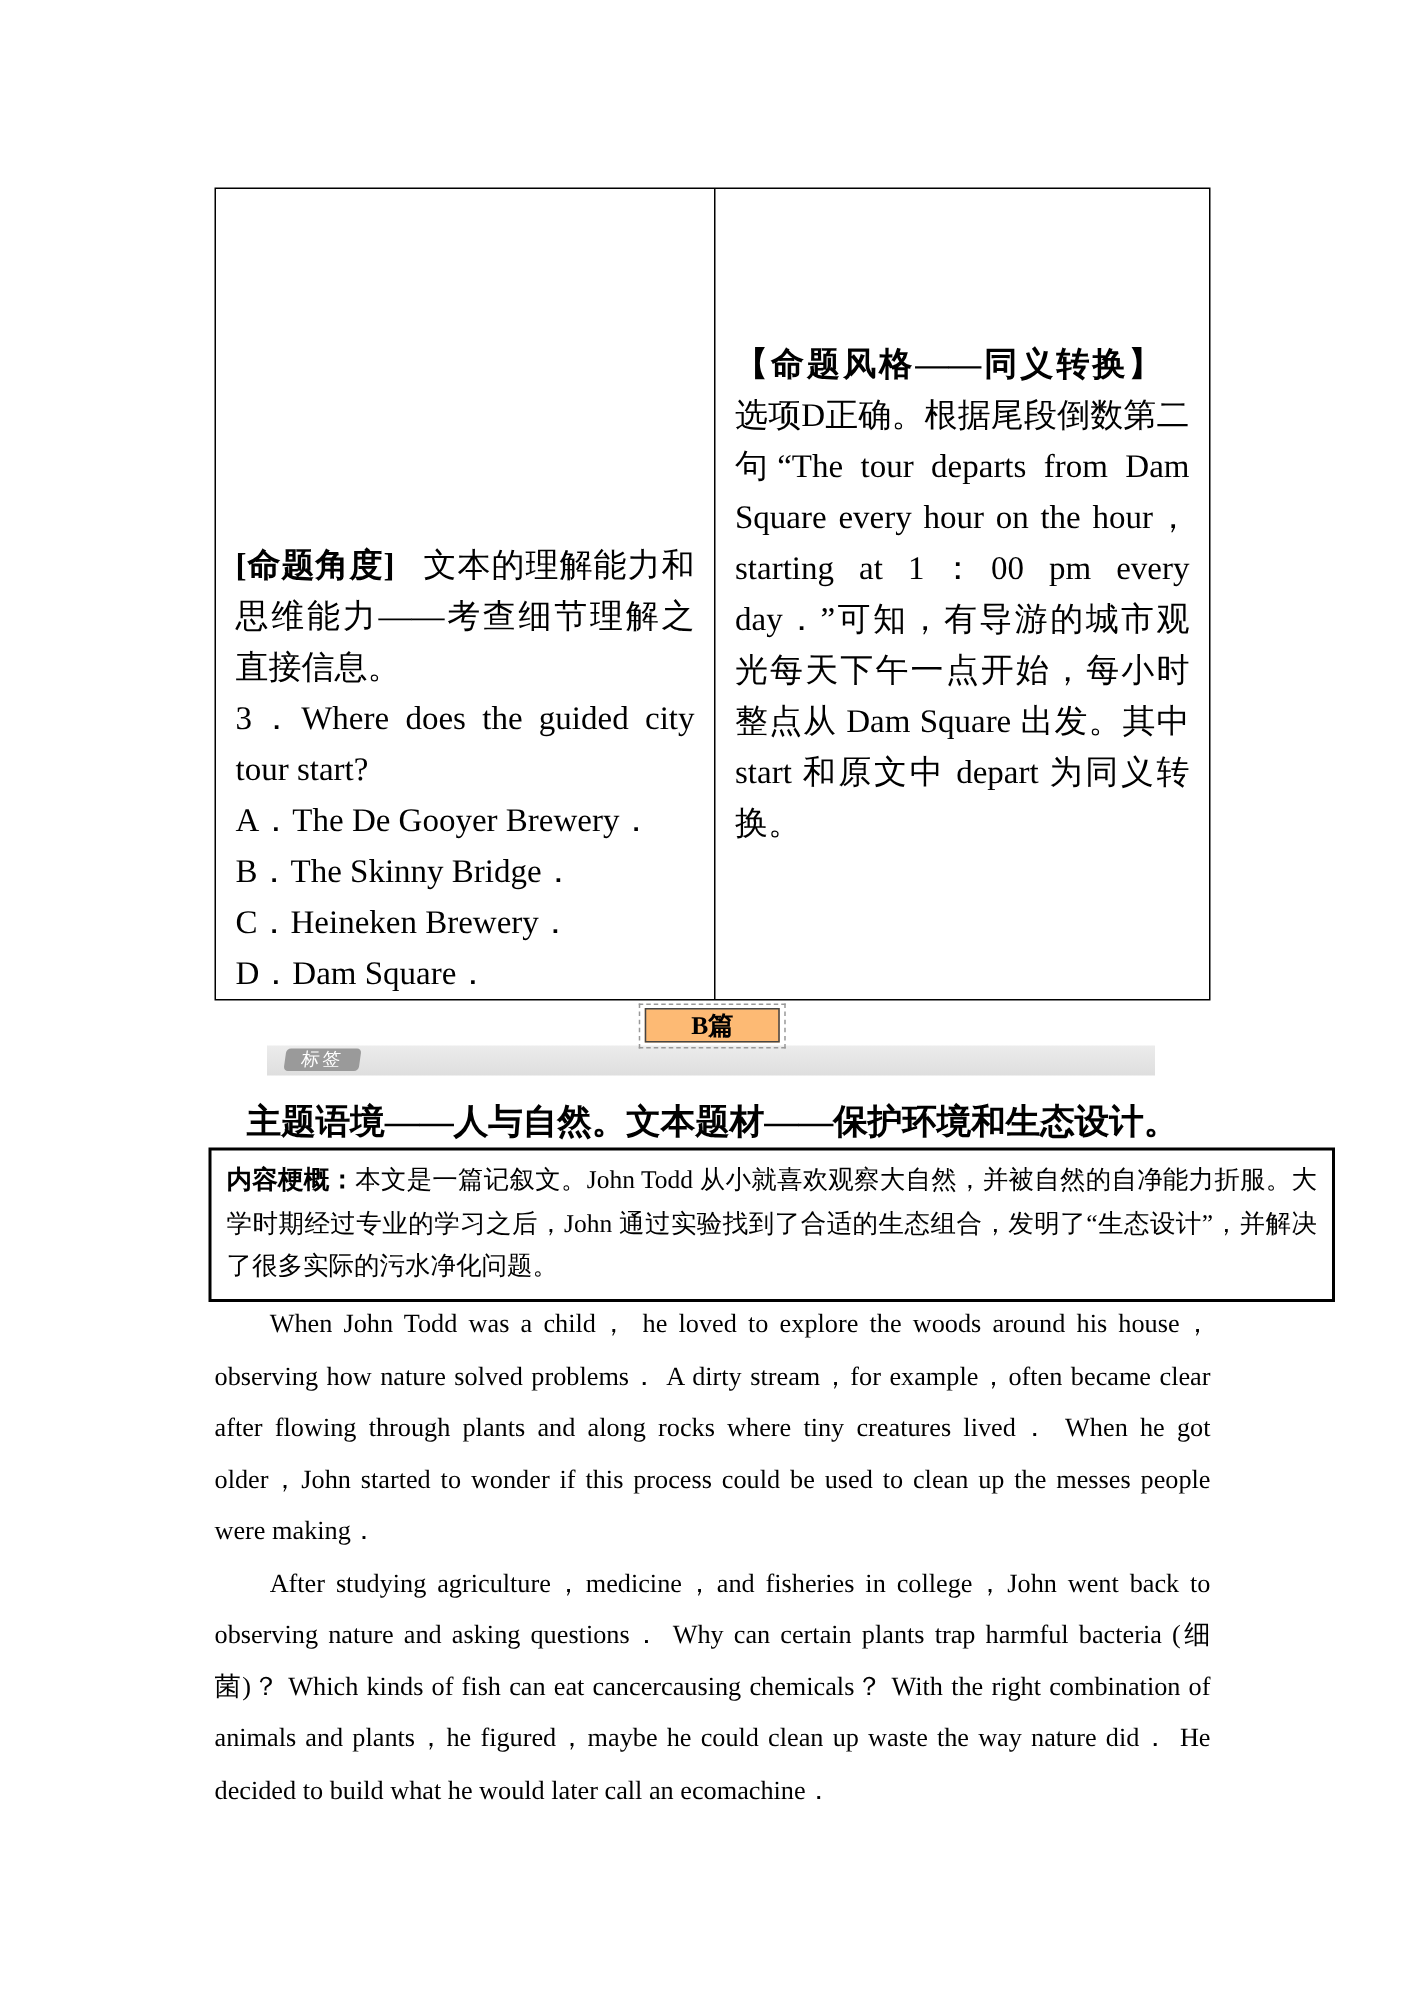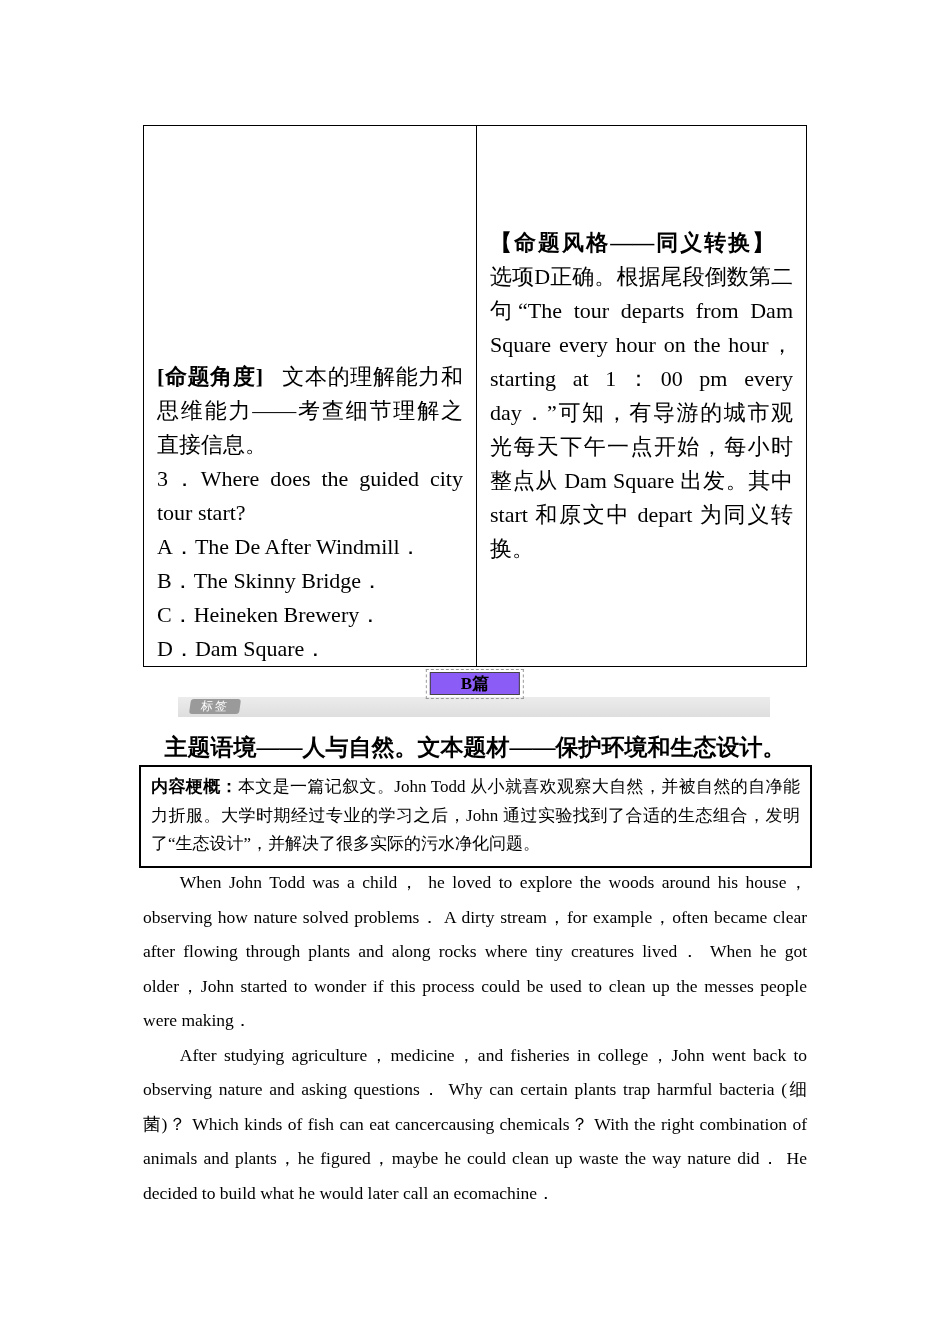--- a/index.html
+++ b/index.html
@@ -25,21 +25,21 @@
   .cell-right { flex:1; }
   .cell-inner { width:100%; }
   .cell p { margin:0; }
   .just { text-align:justify; }
   .inline-label { font-weight:bold; margin-right:0.85em; }
 
   
   .b-badge {
     position:absolute; top:672px; left:50%;
     transform:translateX(-50%);
-    background:#8b5cf6;
+    background:#fdba74;
     border:1px solid #444;
     padding:0 30px;
     height:23px; line-height:22px;
     font-weight:bold; font-size:17px;
     z-index:3; text-align:center;
   }
   .b-badge::after {
     content:""; position:absolute; left:-5px; right:-5px; top:-4px; bottom:-5px;
     border:1px dashed #999; pointer-events:none;
   }
@@ -62,21 +62,21 @@
   }
 
   
   .theme {
     position:absolute; top:732px; left:0; width:100%;
     text-align:center; font-weight:bold; font-size:23px;
   }
 
   
   .summary-box {
-    position:absolute; top:765px; left:139px; width:673px;
+    position:absolute; top:765px; left:139px; width:751px;
     border:2px solid #000;
     padding:6px 10px 7px 10px;
     font-size:17px; line-height:28.5px;
   }
   .summary-box b { font-weight:bold; }
 
   
   .body-text {
     position:absolute; top:865px; left:143px; width:664px;
     font-size:17.5px; line-height:34.5px;
@@ -87,21 +87,21 @@
 </head>
 <body>
 
 <div class="page">
 
   <div class="exam-table">
     <div class="cell cell-left">
       <div class="cell-inner">
         <p class="just"><b class="inline-label">[命题角度]</b><span>文本的理解能力和思维能力——考查细节理解之直接信息。</span></p>
         <p class="just">3．Where does the guided city tour start?</p>
-        <p>A．The De After Windmill．</p>
+        <p>A．The De Gooyer Brewery．</p>
         <p>B．The Skinny Bridge．</p>
         <p>C．Heineken Brewery．</p>
         <p>D．Dam Square．</p>
       </div>
     </div>
     <div class="cell cell-right">
       <div class="cell-inner">
         <p class="just"><b class="inline-label">【命题风格——同义转换】</b><span>选项D正确。根据尾段倒数第二句“The tour departs from Dam Square every hour on the hour，starting at 1：00 pm every day．”可知，有导游的城市观光每天下午一点开始，每小时整点从 Dam Square 出发。其中 start 和原文中 depart 为同义转换。</span></p>
       </div>
     </div>

